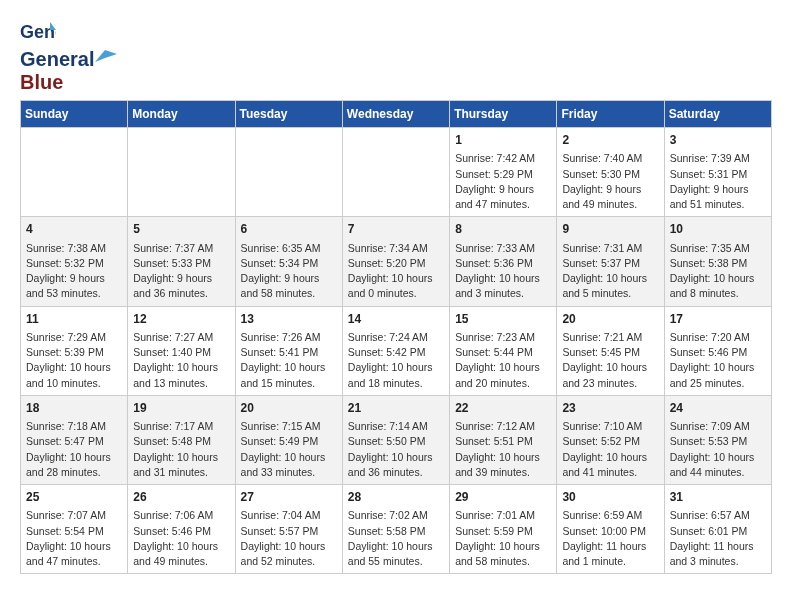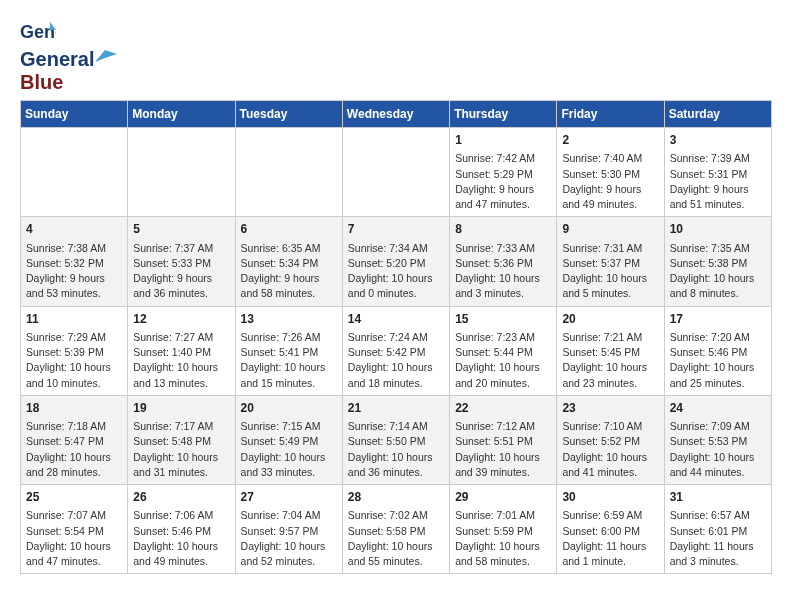--- a/index.html
+++ b/index.html
@@ -310,42 +310,42 @@
         <td>
           <span class="day-number">26</span>
           <div class="day-info">Sunrise: 7:06 AM</div>
           <div class="day-info">Sunset: 5:46 PM</div>
           <div class="day-info">Daylight: 10 hours</div>
           <div class="day-info">and 49 minutes.</div>
         </td>
         <td>
           <span class="day-number">27</span>
           <div class="day-info">Sunrise: 7:04 AM</div>
-          <div class="day-info">Sunset: 9:57 PM</div>
+          <div class="day-info">Sunset: 5:57 PM</div>
           <div class="day-info">Daylight: 10 hours</div>
           <div class="day-info">and 52 minutes.</div>
         </td>
         <td>
           <span class="day-number">28</span>
           <div class="day-info">Sunrise: 7:02 AM</div>
           <div class="day-info">Sunset: 5:58 PM</div>
           <div class="day-info">Daylight: 10 hours</div>
           <div class="day-info">and 55 minutes.</div>
         </td>
         <td>
           <span class="day-number">29</span>
           <div class="day-info">Sunrise: 7:01 AM</div>
           <div class="day-info">Sunset: 5:59 PM</div>
           <div class="day-info">Daylight: 10 hours</div>
           <div class="day-info">and 58 minutes.</div>
         </td>
         <td>
           <span class="day-number">30</span>
           <div class="day-info">Sunrise: 6:59 AM</div>
-          <div class="day-info">Sunset: 6:00 PM</div>
+          <div class="day-info">Sunset: 10:00 PM</div>
           <div class="day-info">Daylight: 11 hours</div>
           <div class="day-info">and 1 minute.</div>
         </td>
         <td>
           <span class="day-number">31</span>
           <div class="day-info">Sunrise: 6:57 AM</div>
           <div class="day-info">Sunset: 6:01 PM</div>
           <div class="day-info">Daylight: 11 hours</div>
           <div class="day-info">and 3 minutes.</div>
         </td>

